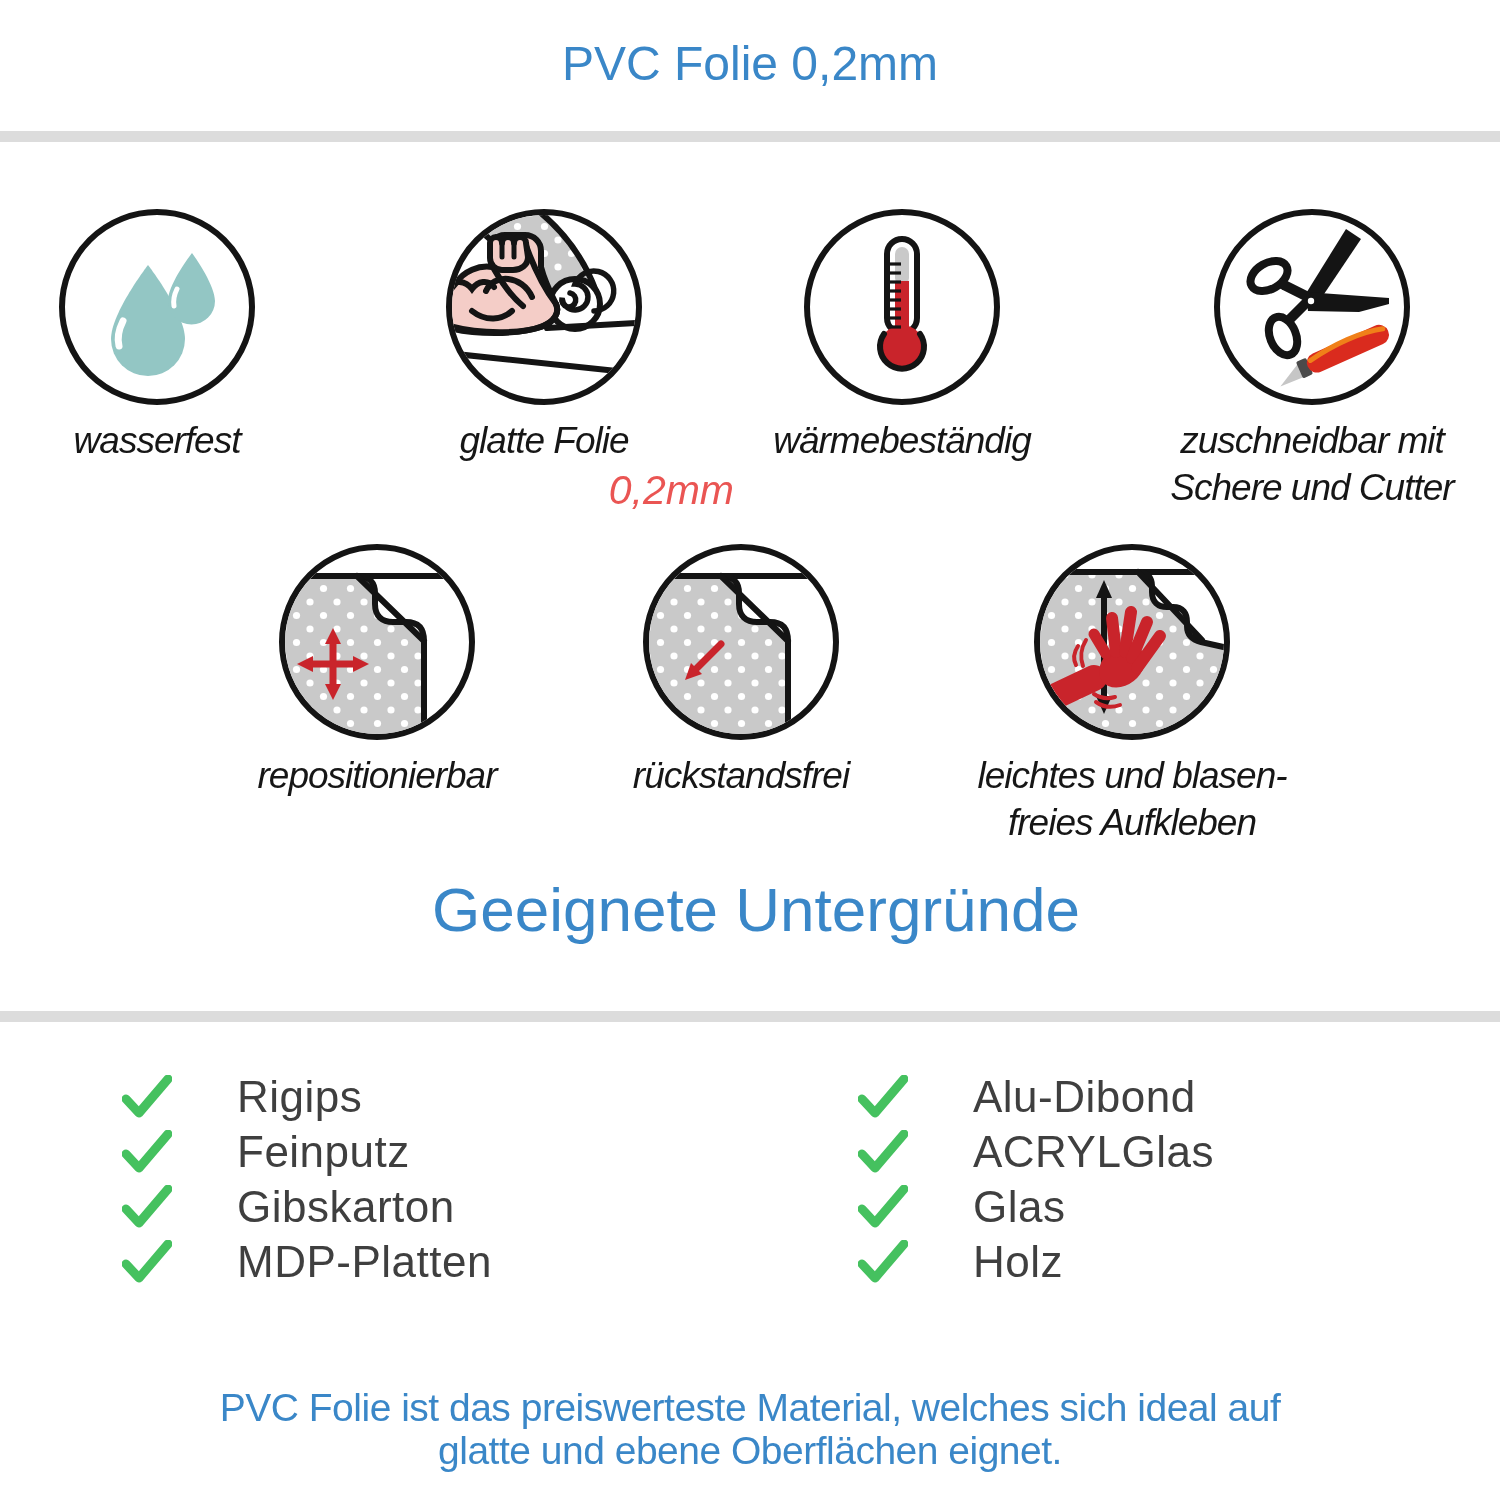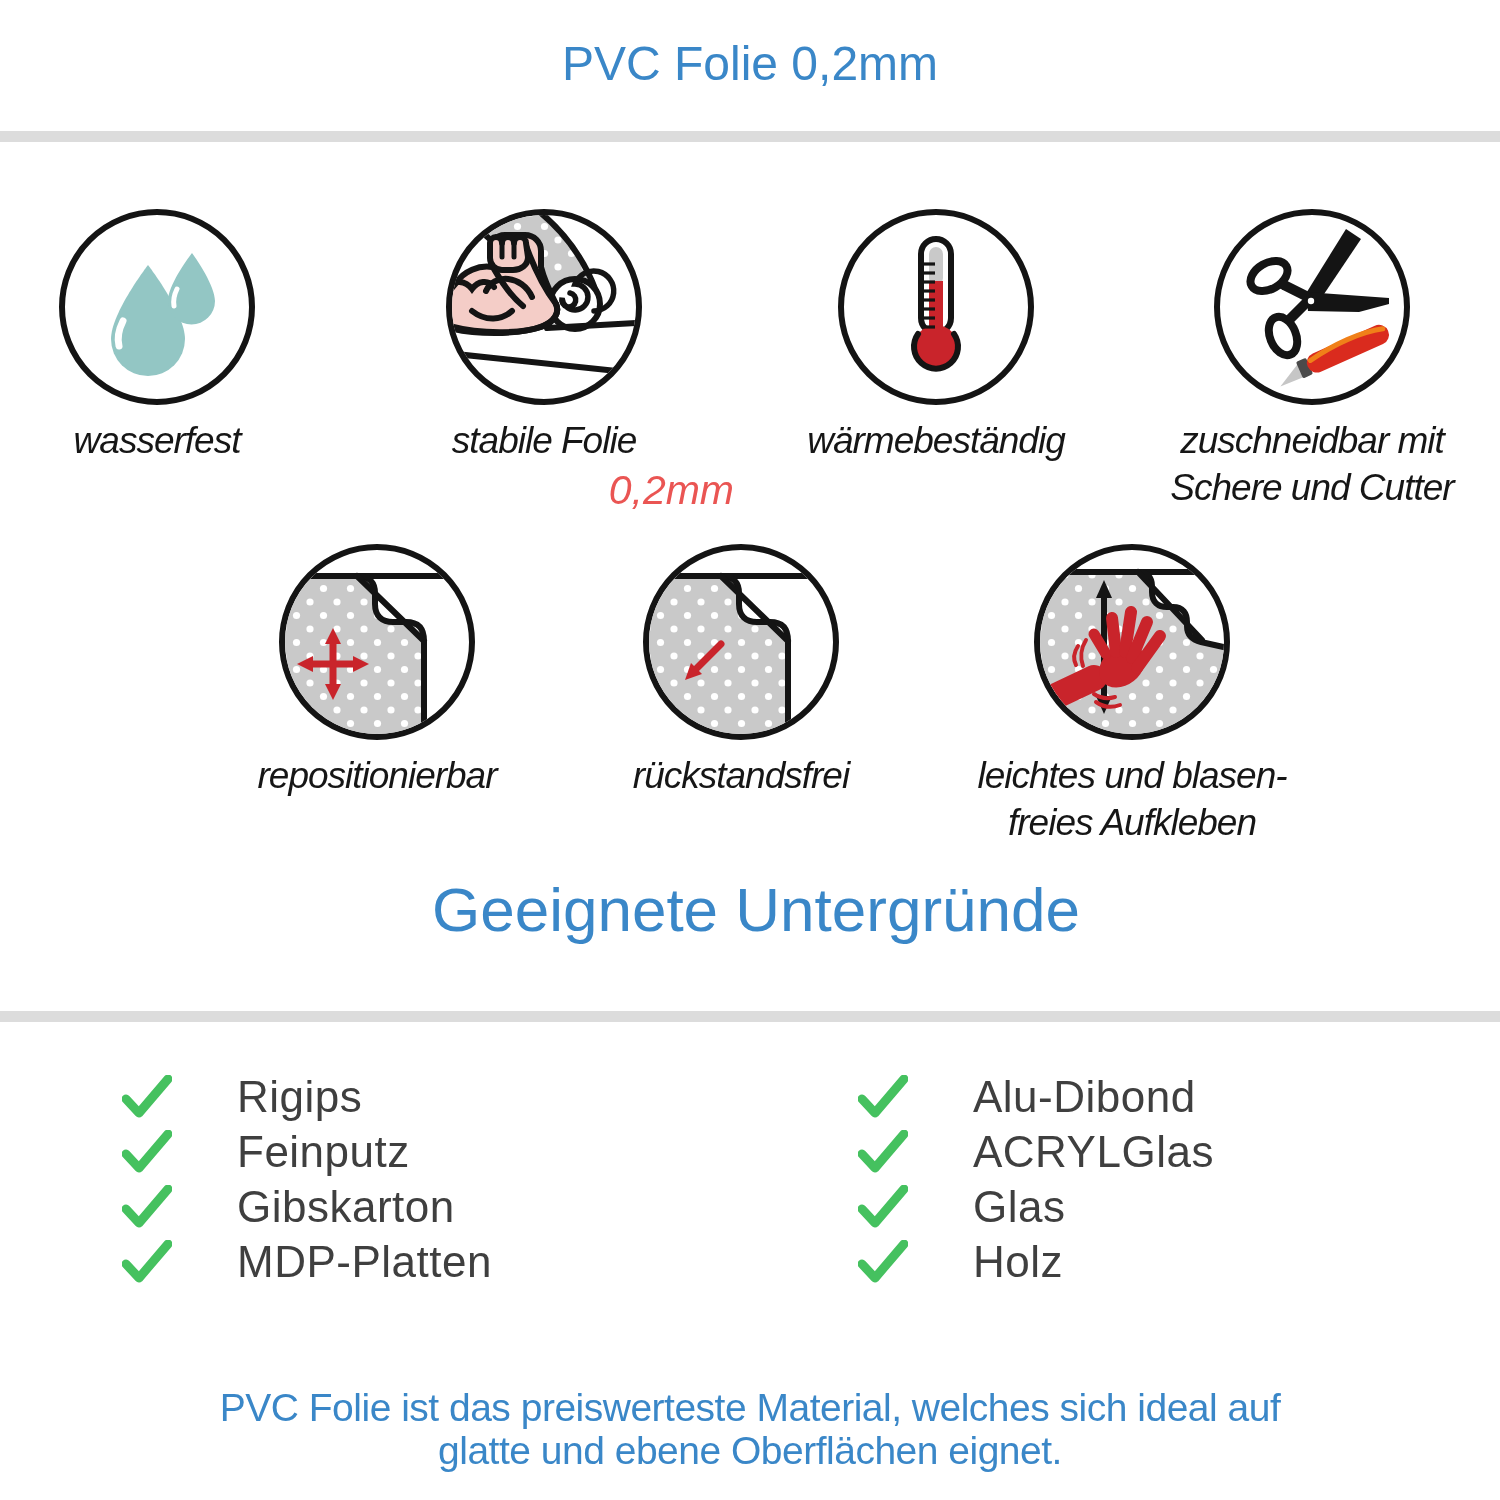--- a/index.html
+++ b/index.html
@@ -96,26 +96,26 @@
         <path class="ln" d="M 50 62 C 58 76 68 90 79 99"></path>
         <path class="ln" d="M 42 84 C 50 66 78 68 88 90"></path>
         <path class="ln" d="M 28 104 C 42 115 58 113 68 104"></path>
         <path class="ln" d="M 2 80 C 10 72 22 74 28 82 C 34 74 44 72 50 80"></path>
         <path class="skin lnj" style="stroke-width:6" d="M 46 46 L 46 36 A 6 6 0 0 1 58 36 A 6 6 0 0 1 70 36 A 6 6 0 0 1 82 36 L 84 50 C 84 58 77 63 69 63 L 58 63 C 51 63 46 57 46 51 Z" stroke="#141414"></path>
         <path class="ln" style="stroke-width:5" d="M 58 36 L 58 50"></path>
         <path class="ln" style="stroke-width:5" d="M 70 36 L 70 50"></path>
       </g>
     </svg>
     <div class="cap">
-      <div>stabile Folie</div>
+      <div>glatte Folie</div>
       <div class="hl">0,2mm</div>
     </div>
   </div>
 
-  <div class="feat" style="left:836px;top:207px">
+  <div class="feat" style="left:802px;top:207px">
     <svg viewBox="0 0 200 200">
       <circle class="oc" cx="100" cy="100" r="95"></circle>
       <rect x="85" y="32" width="30" height="94" rx="15" fill="#fff" stroke="#141414" stroke-width="6"></rect>
       <rect class="foilbg" x="93" y="40" width="14" height="38" rx="7"></rect>
       <circle class="redf" cx="100" cy="140" r="22"></circle>
       <path class="ln" d="M 82 127 A 22 22 0 1 0 118 127"></path>
       <rect class="redf" x="93" y="74" width="14" height="60"></rect>
       <g class="tick">
         <path d="M88 57 H99"></path>
           <path d="M88 66 H99"></path>

